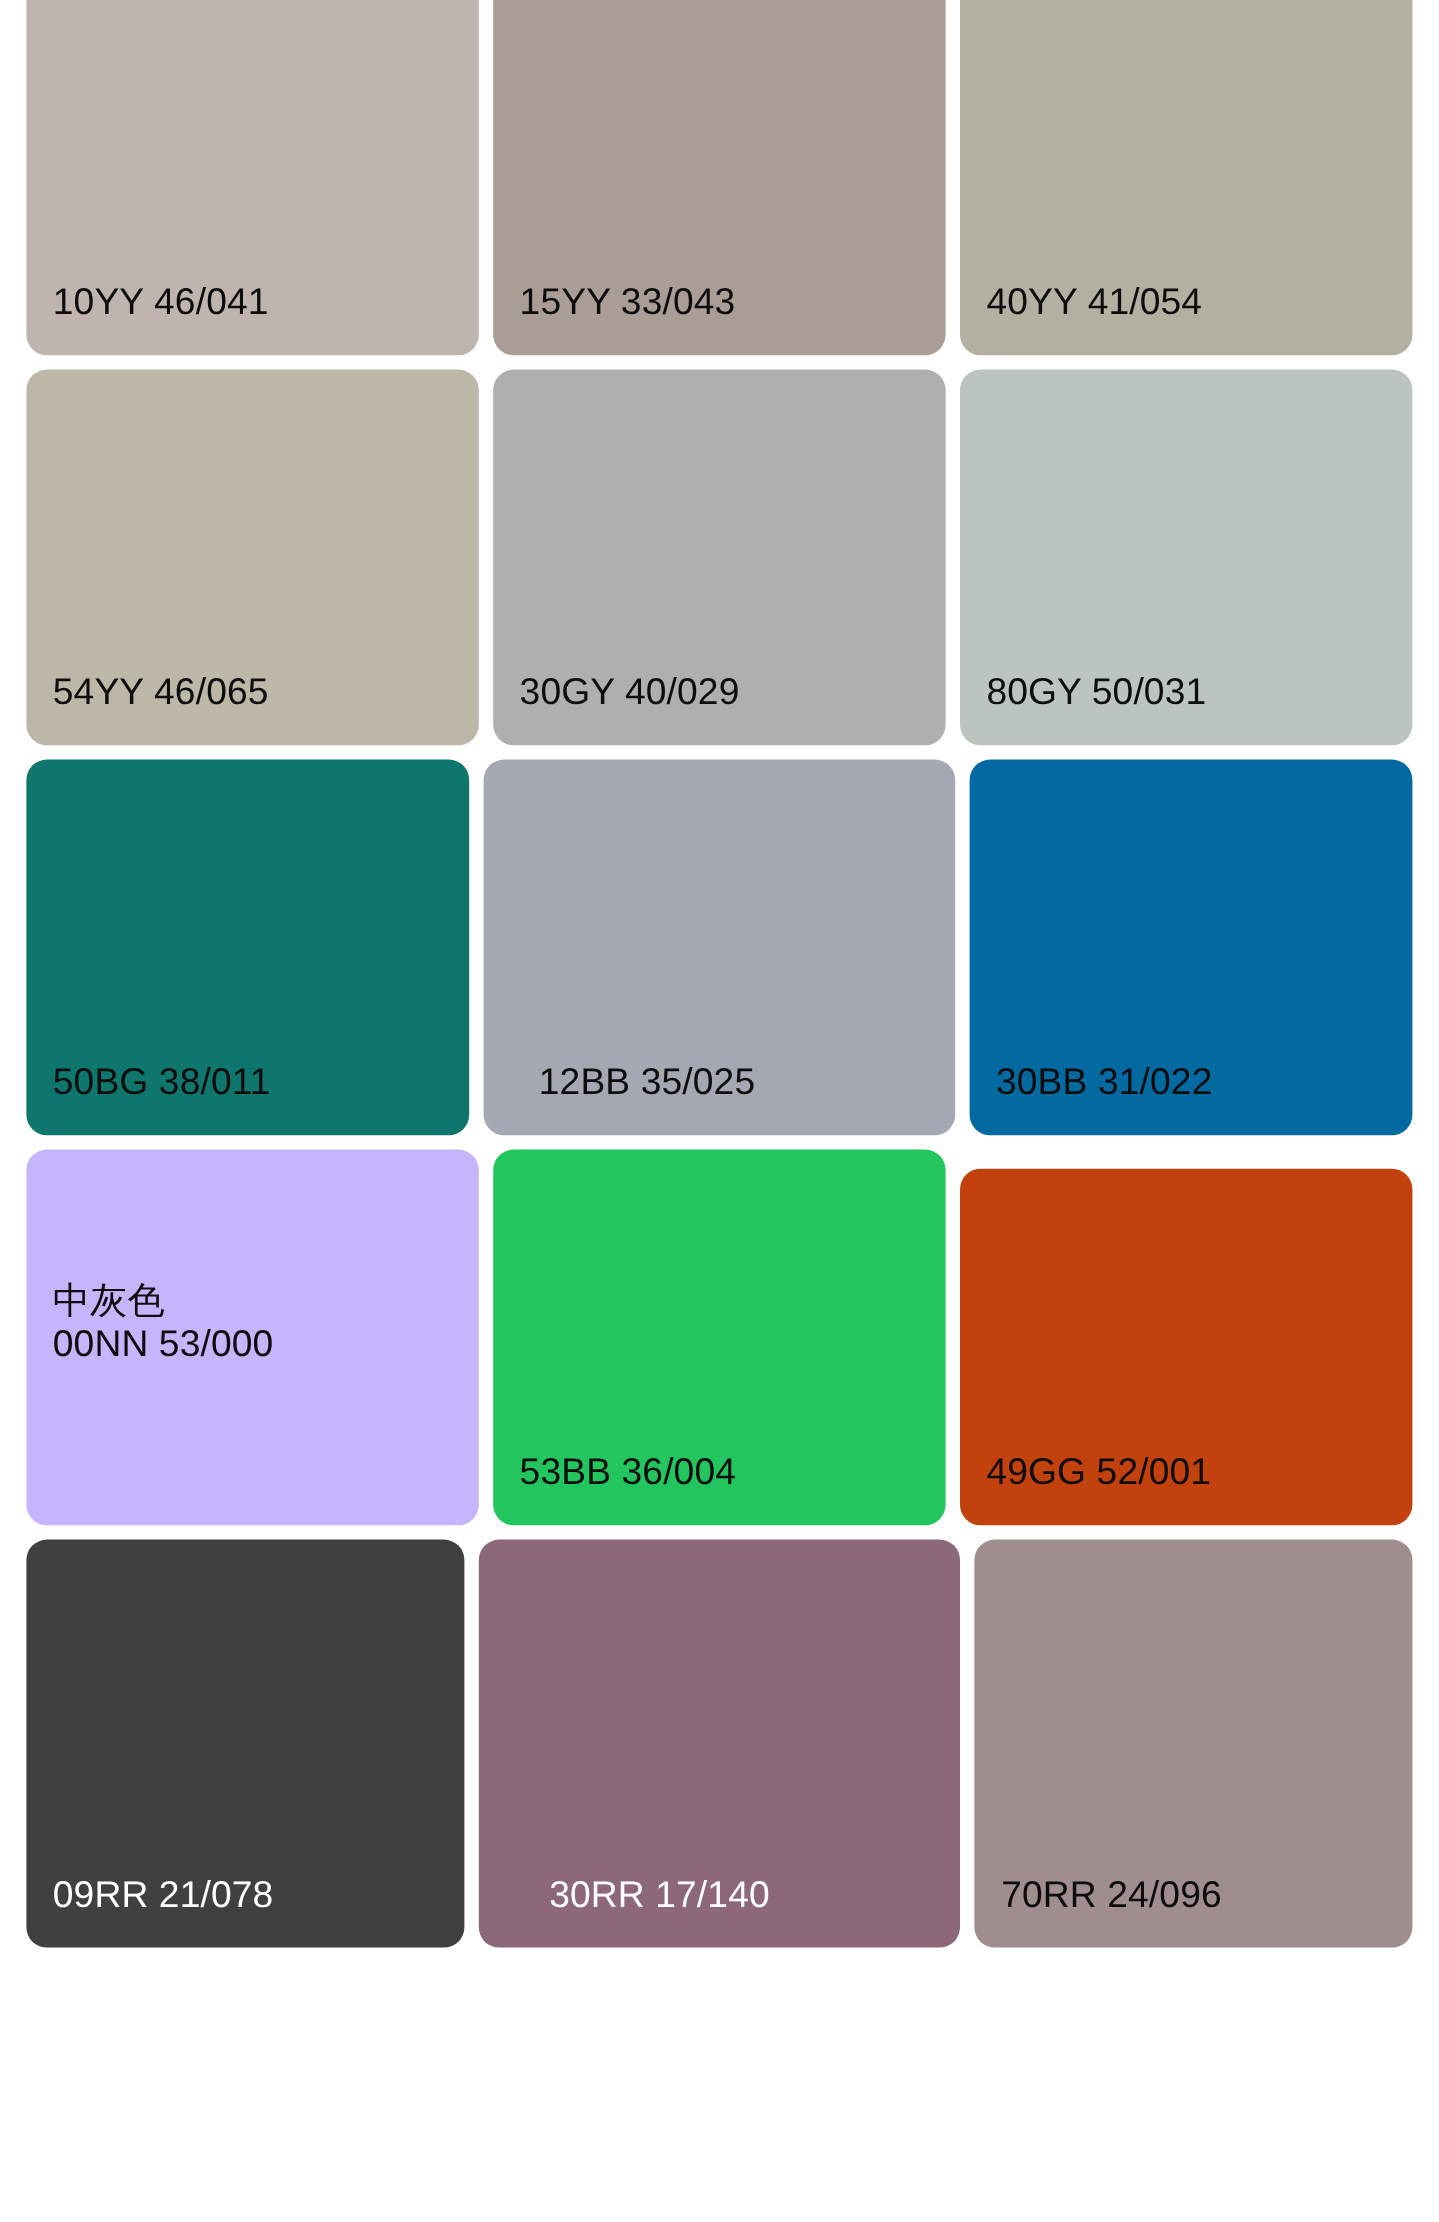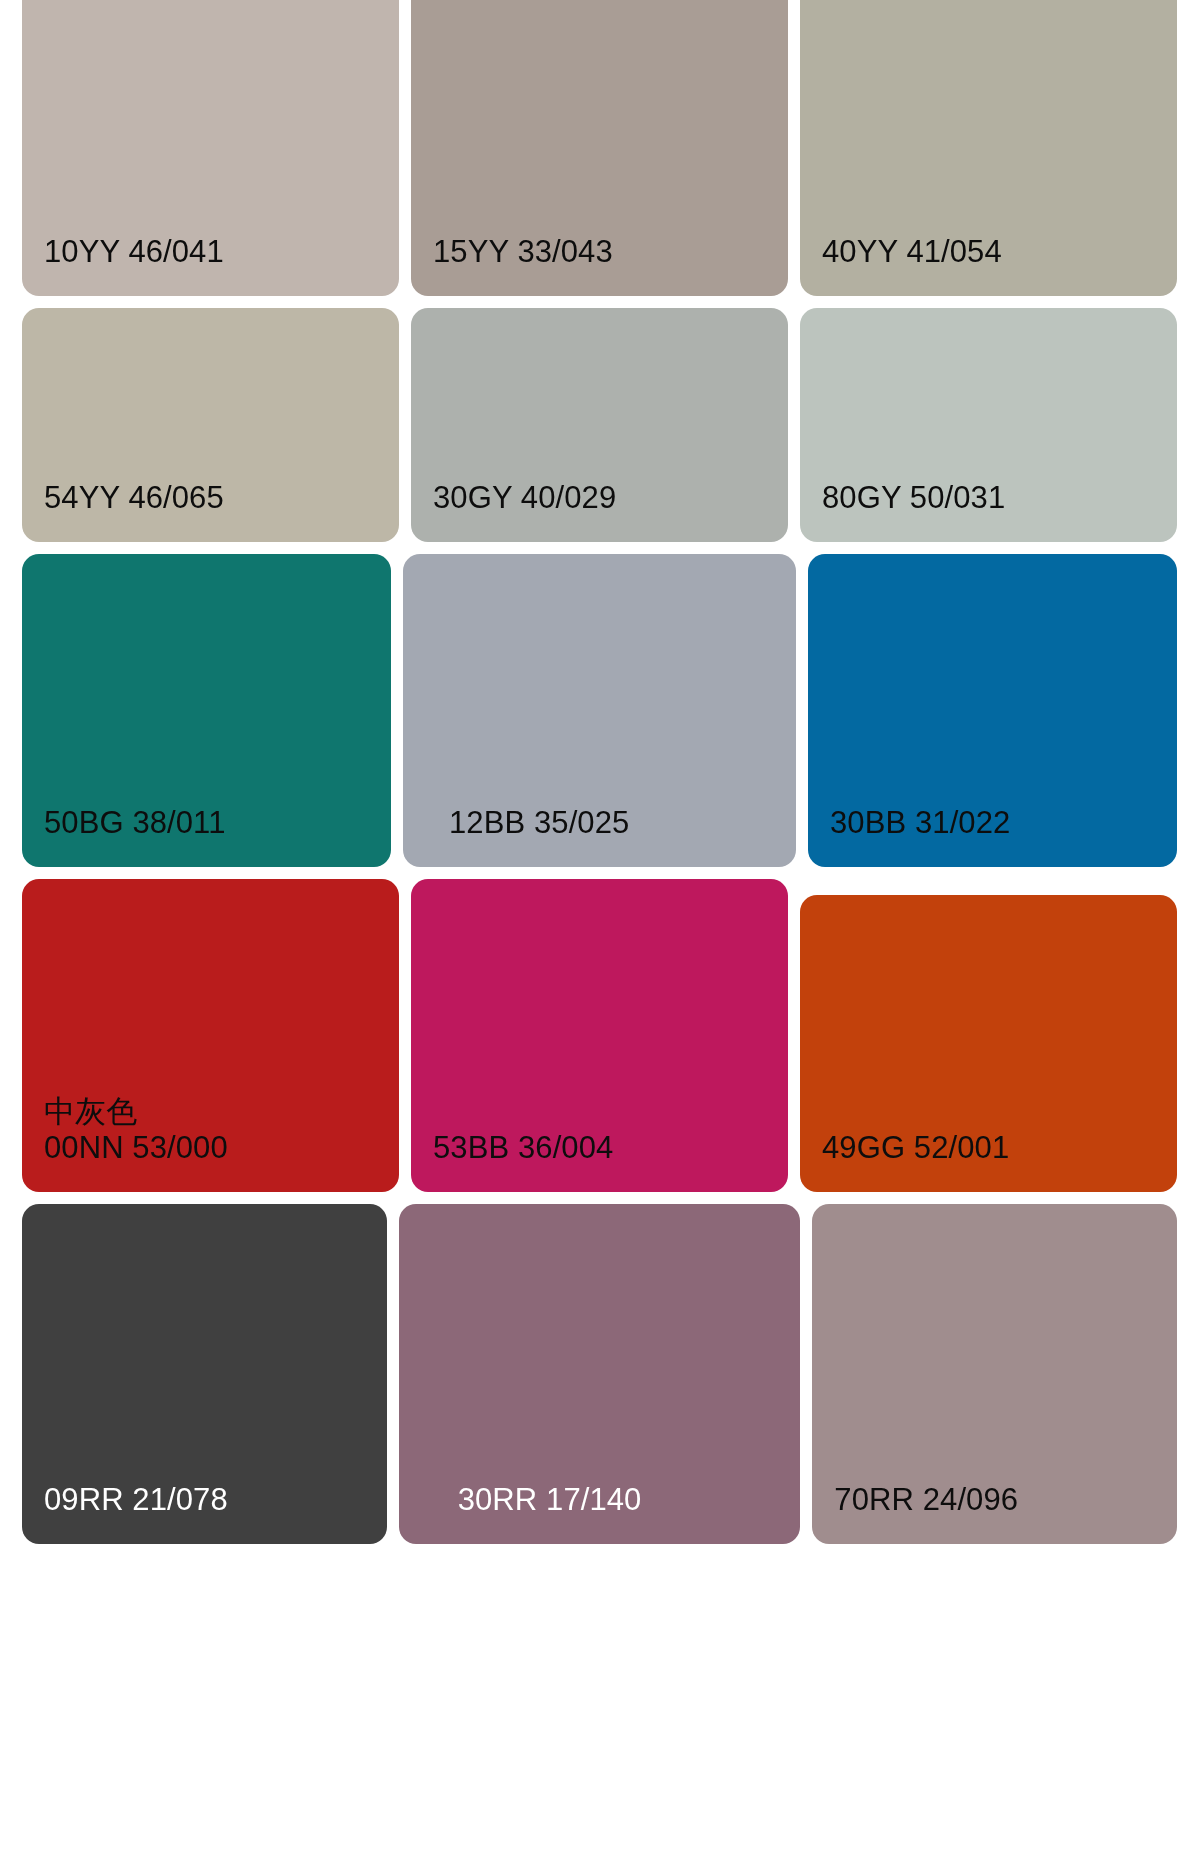--- a/index.html
+++ b/index.html
@@ -50,21 +50,21 @@
     display: block;
   }
   .swatch-label .label-code {
     display: block;
   }
   .label-dark { color: #0d0d0d; }
   .label-light { color: #ffffff; }
 
   
   .row-0 { height: 348px; margin-top: -52px; }
-  .row-1 { height: 234px; margin-top: 12px; }
+  .row-1 { height: 313px; margin-top: 12px; }
   .row-2 { height: 313px; margin-top: 12px; }
   .row-3 { height: 313px; margin-top: 12px; }
   .row-4 { height: 340px; margin-top: 12px; }
 </style>
 </head>
 <body>
 
 <div id="palette-grid" style="background: rgb(255, 255, 255);">
     <div class="swatch-row row-0">
       <div class="swatch-card" style="background: rgb(192, 181, 174);">
@@ -93,24 +93,24 @@
         <div class="swatch-label label-dark"><span class="label-code">50BG 38/011</span></div>
       </div>
       <div class="swatch-card" style="background: rgb(163, 168, 178); padding-left: 24px;">
         <div class="swatch-label label-dark"><span class="label-code">12BB 35/025</span></div>
       </div>
       <div class="swatch-card" style="background: #0369a1;">
         <div class="swatch-label label-dark"><span class="label-code">30BB 31/022</span></div>
       </div>
     </div>
     <div class="swatch-row row-3">
-      <div class="swatch-card" style="background: #b91c1c;">
+      <div class="swatch-card" style="background: #c4b5fd; justify-content: center;">
         <div class="swatch-label label-dark"><span class="label-name">中灰色</span><span class="label-code">00NN 53/000</span></div>
       </div>
-      <div class="swatch-card" style="background: #be185d;">
+      <div class="swatch-card" style="background: #22c55e;">
         <div class="swatch-label label-dark"><span class="label-code">53BB 36/004</span></div>
       </div>
       <div class="swatch-card" style="background: #c2410c; margin-top: 16px;">
         <div class="swatch-label label-dark"><span class="label-code">49GG 52/001</span></div>
       </div>
     </div>
     <div class="swatch-row row-4">
       <div class="swatch-card" style="background: #404040;">
         <div class="swatch-label label-light"><span class="label-code">09RR 21/078</span></div>
       </div>

